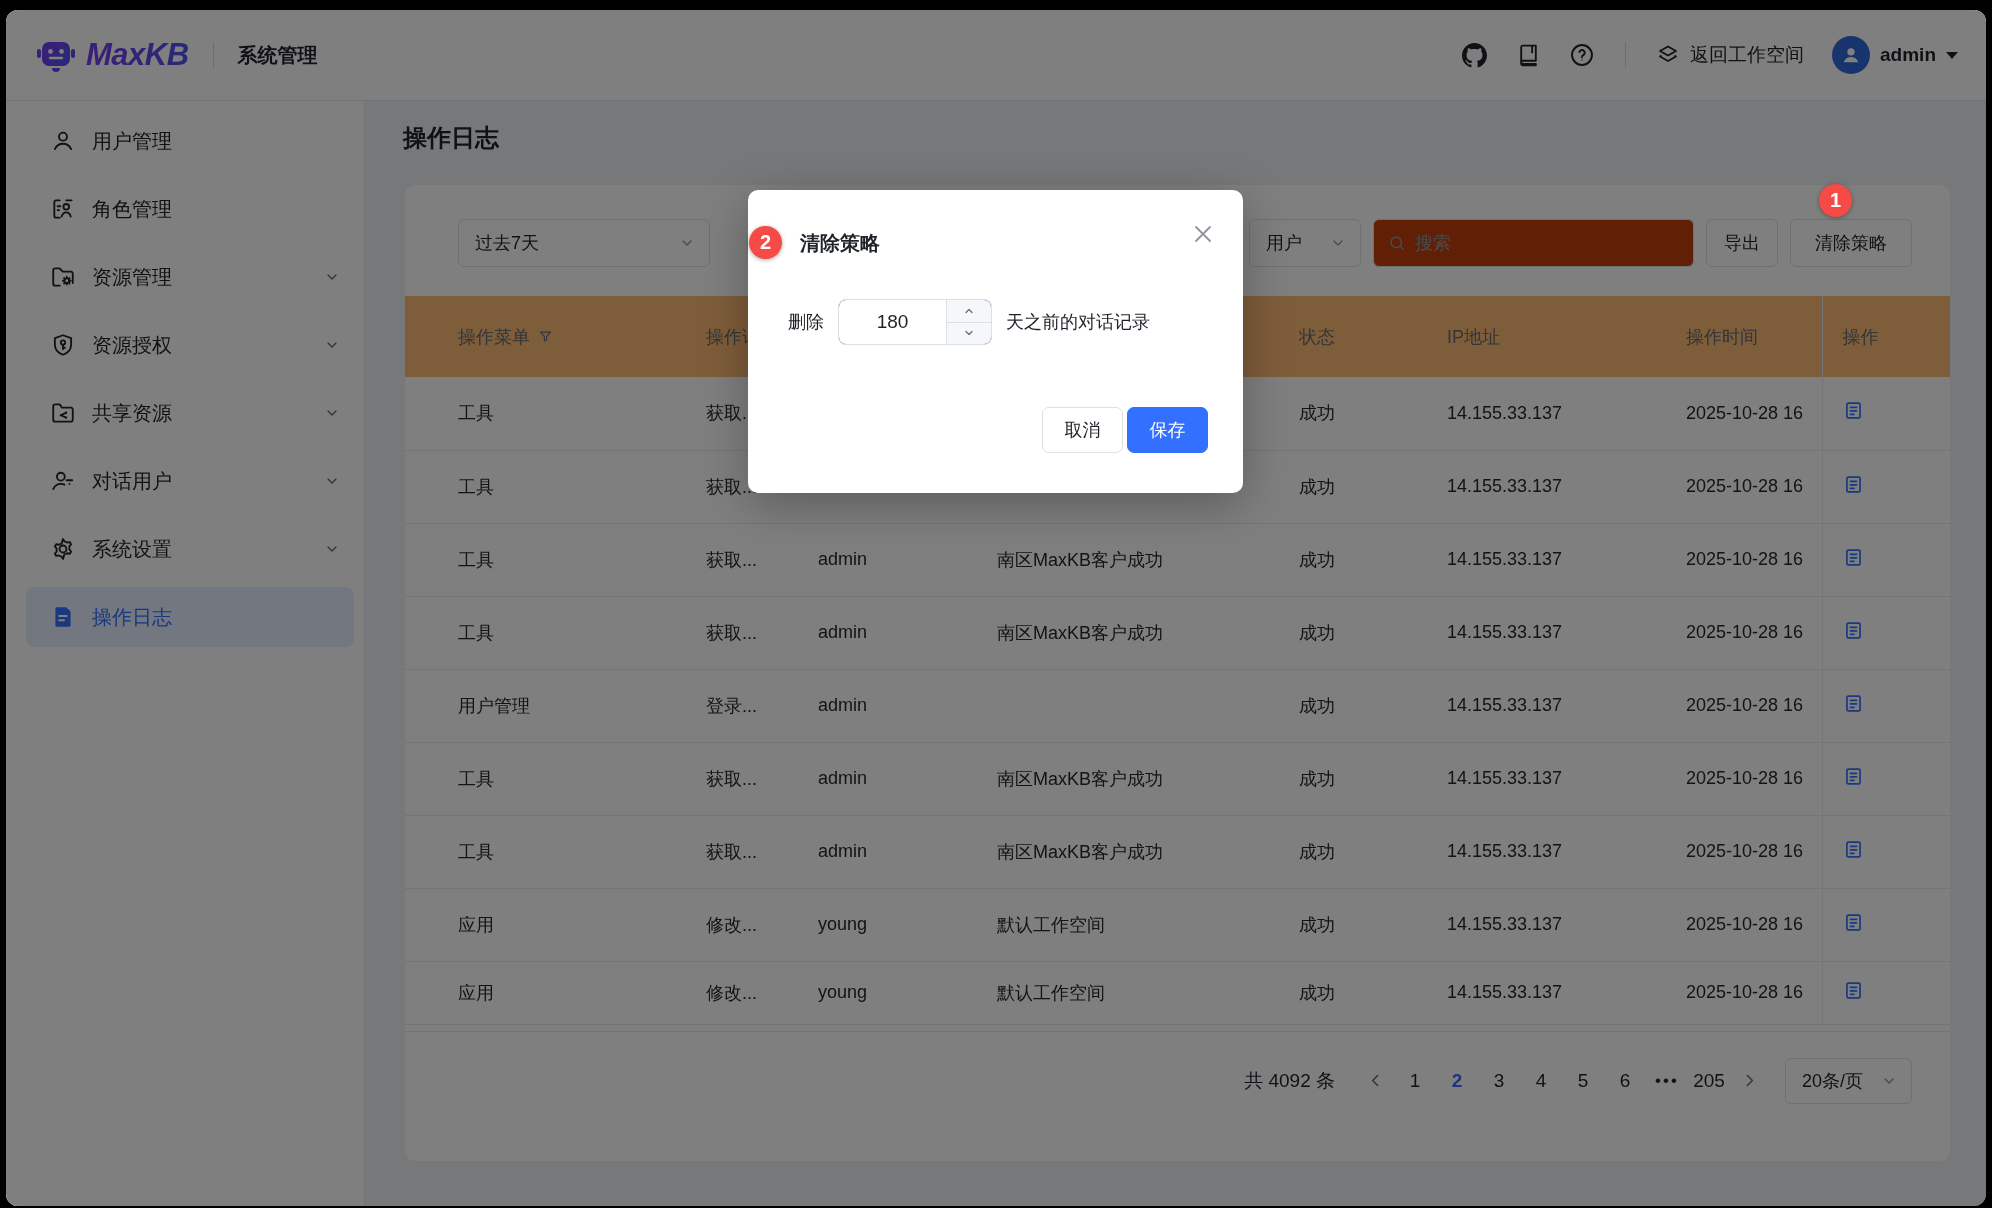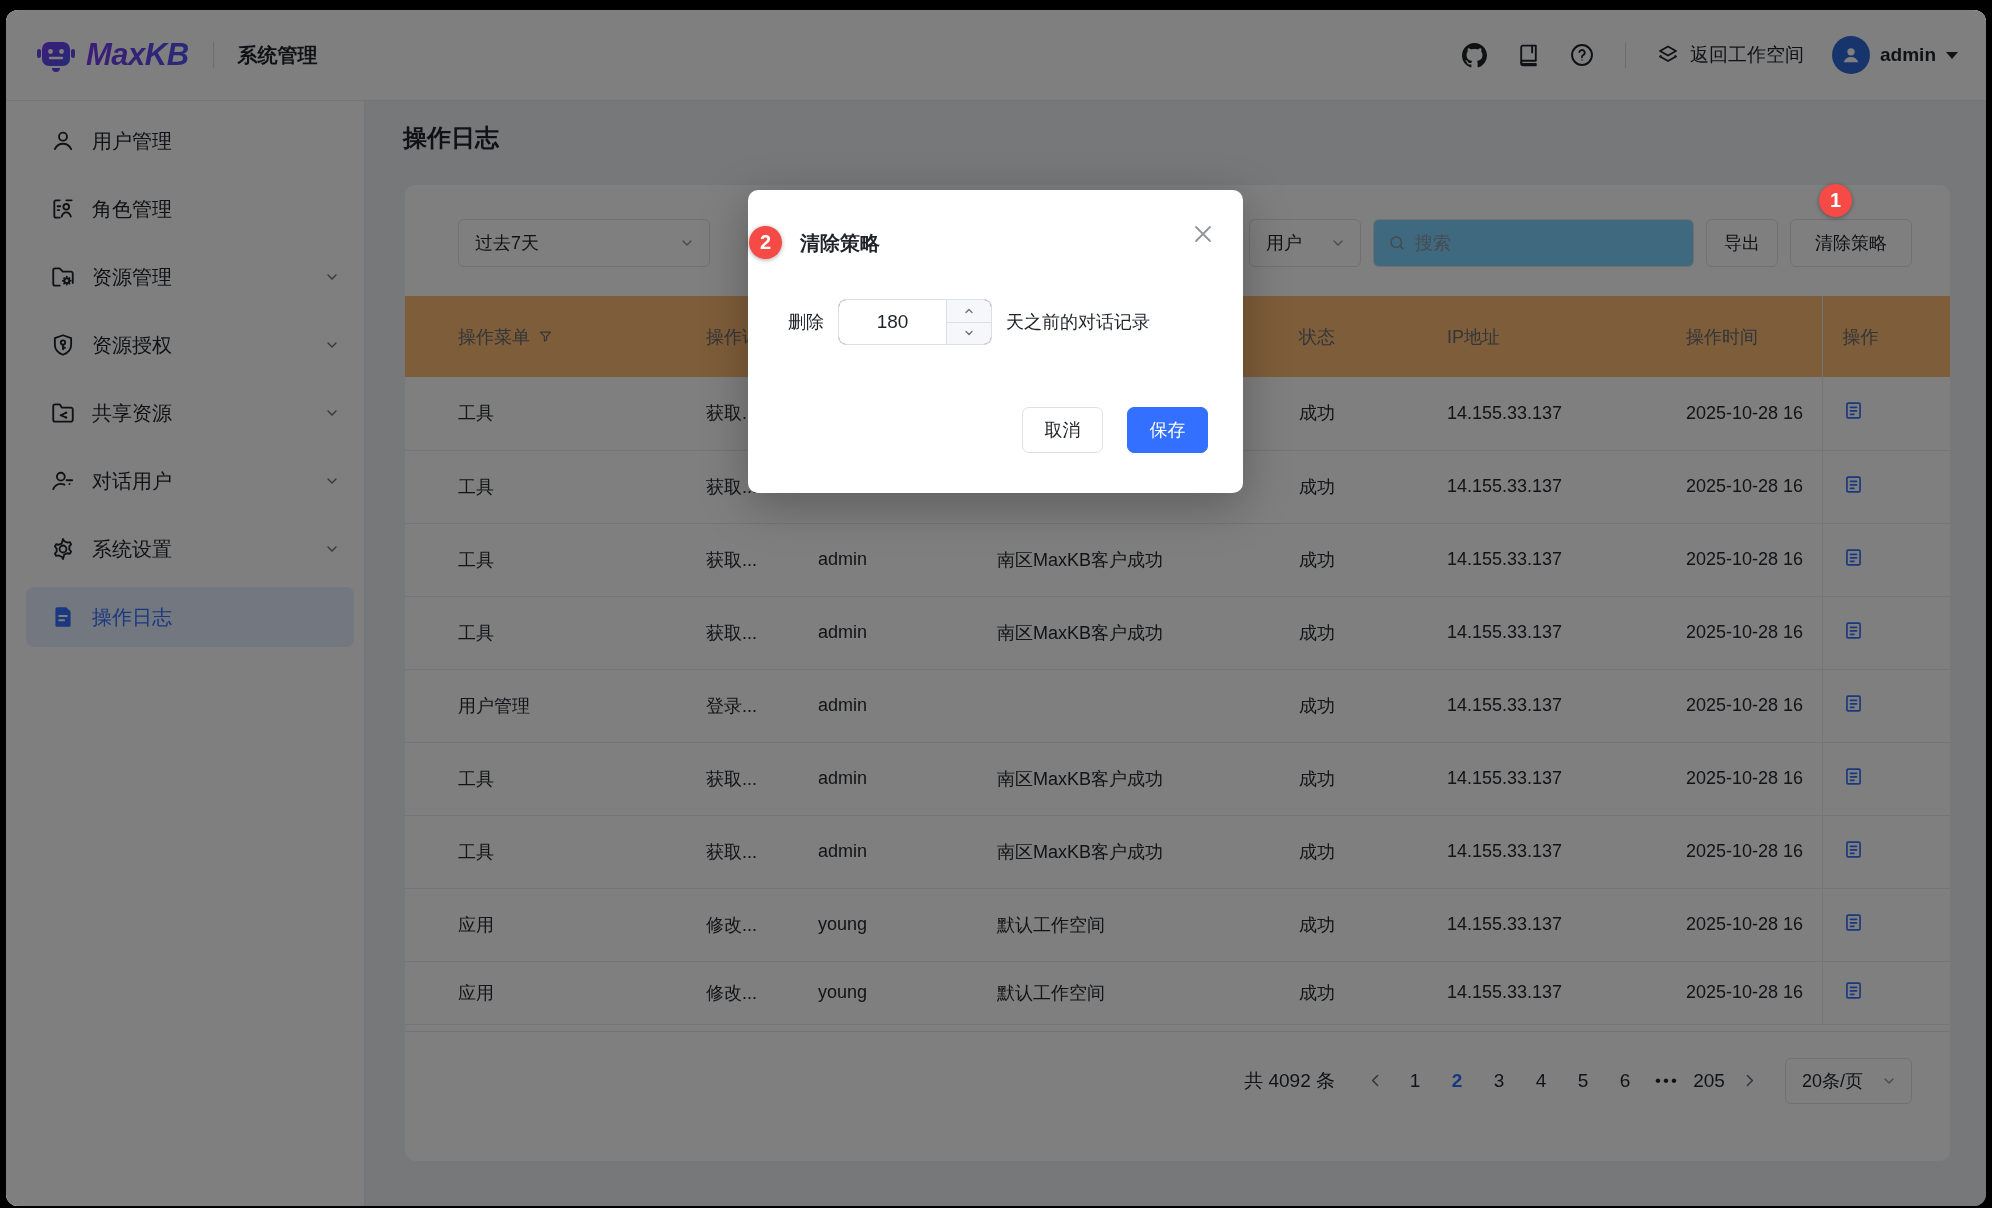--- a/index.html
+++ b/index.html
@@ -35,21 +35,21 @@
 
   .card { position:relative; width:1545px; height:976px; background:#fff; border-radius:10px; margin-left:2px; }
 
   
   .toolbar { display:flex; align-items:center; gap:12px; padding:34px 38px 0 53px; }
   .select { height:48px; border:1px solid #dee0e3; border-radius:6px; background:#fff; display:flex; align-items:center; padding:0 14px 0 16px; font-size:18px; color:#1f2329; cursor:pointer; }
   .select .sel-label { flex:1; }
   .sel-chevron { width:16px; height:16px; color:#8f959e; margin-left:10px; flex-shrink:0; }
   .sel-date { width:252px; }
   .sel-user { width:112px; margin-left:auto; }
-  .search-box { width:321px; height:48px; border:1px solid #dee0e3; border-radius:6px; background:#7dd3fc; display:flex; align-items:center; padding:0 14px; gap:9px; }
+  .search-box { width:321px; height:48px; border:1px solid #dee0e3; border-radius:6px; background:#c2410c; display:flex; align-items:center; padding:0 14px; gap:9px; }
   .search-box input { border:none; outline:none; flex:1; font-size:18px; color:#1f2329; font-family:inherit; background:transparent; }
   .search-box input::placeholder { color:#8f959e; }
   .btn { height:48px; border:1px solid #dee0e3; border-radius:6px; background:#fff; font-size:18px; color:#1f2329; cursor:pointer; font-family:inherit; }
   .btn-export { width:72px; }
   .btn-clear { width:122px; position:relative; }
 
   
   table { width:100%; border-collapse:collapse; margin-top:29px; table-layout:fixed; }
   thead th { height:81px; background:#fdba74; font-size:18px; font-weight:500; color:#646a73; text-align:left; padding-left:20px; white-space:nowrap; overflow:hidden; }
   thead th:first-child { padding-left:53px; }
@@ -75,21 +75,21 @@
   .modal { position:absolute; left:742px; top:180px; width:495px; height:303px; background:#fff; border-radius:10px; z-index:60; box-shadow:0 12px 48px rgba(0,0,0,0.28); }
   .modal-title { position:absolute; left:52px; top:40px; font-size:20px; font-weight:600; color:#1f2329; }
   .modal-close { position:absolute; right:28px; top:32px; width:24px; height:24px; color:#8f959e; cursor:pointer; }
   .modal-body { position:absolute; left:40px; top:109px; display:flex; align-items:center; gap:14px; }
   .m-label { font-size:18px; color:#1f2329; }
   .num-input { width:154px; height:46px; border:1px solid #dcdfe6; border-radius:8px; display:flex; overflow:hidden; background:#701a75; }
   .num-input input { width:107px; border:none; outline:none; text-align:center; font-size:19px; color:#1f2329; font-family:inherit; }
   .spinner { width:46px; border-left:1px solid #dcdfe6; display:flex; flex-direction:column; background:#f5f7fa; }
   .spin-btn { flex:1; display:flex; align-items:center; justify-content:center; color:#646a73; cursor:pointer; }
   .spin-btn.up { border-bottom:1px solid #dcdfe6; }
-  .modal-footer { position:absolute; right:35px; bottom:40px; display:flex; gap:24px; }
+  .modal-footer { position:absolute; right:35px; bottom:40px; display:flex; gap:4px; }
   .m-btn { height:46px; width:81px; border-radius:7px; font-size:18px; cursor:pointer; font-family:inherit; }
   .m-cancel { background:#fff; border:1px solid #dee0e3; color:#1f2329; }
   .m-save { background:#3370ff; border:1px solid #3370ff; color:#fff; }
 
   .anno-badge { position:absolute; width:33px; height:33px; border-radius:50%; background:#f54a45; color:#fff; font-size:20px; font-weight:700; display:flex; align-items:center; justify-content:center; box-shadow:0 1px 4px rgba(0,0,0,0.35); }
   .badge-1 { left:1813px; top:174px; z-index:70; }
   .badge-2 { left:1px; top:36px; z-index:80; }
 </style>
 </head>
 <body>

